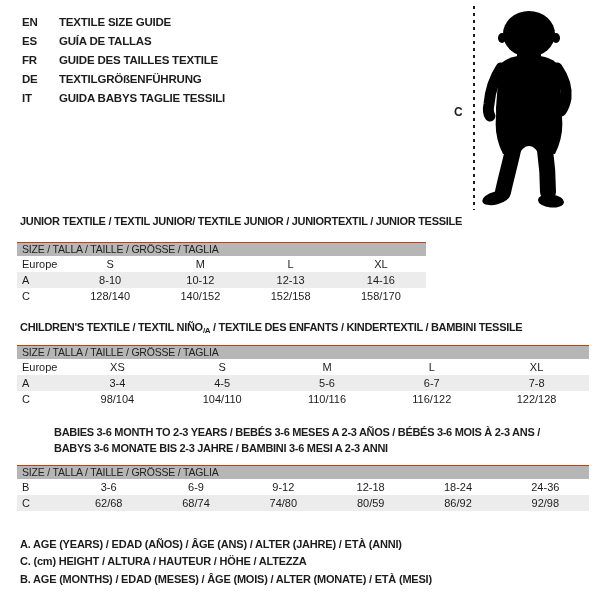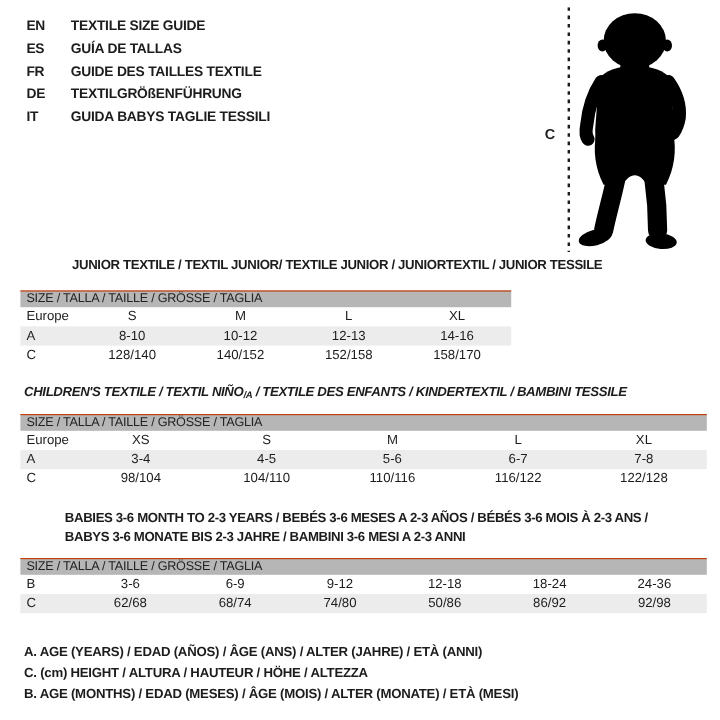--- a/index.html
+++ b/index.html
@@ -88,21 +88,21 @@
       <path d="M34,142 C31,156 27,170 24,184"></path>
       <path d="M66,142 C68,156 69,170 69,184"></path>
     </g>
     <g fill="#000">
       <ellipse cx="17" cy="190" rx="14" ry="6.5" transform="rotate(-14 17 190)"></ellipse>
       <ellipse cx="72" cy="193" rx="13" ry="6.5" transform="rotate(5 72 193)"></ellipse>
     </g>
   </svg>
 </div>
 
-<div class="sec-title" style="top:215px;margin-left:40px;">JUNIOR TEXTILE / TEXTIL JUNIOR/ TEXTILE JUNIOR / JUNIORTEXTIL / JUNIOR TESSILE</div>
+<div class="sec-title" style="top:215px;">JUNIOR TEXTILE / TEXTIL JUNIOR/ TEXTILE JUNIOR / JUNIORTEXTIL / JUNIOR TESSILE</div>
 <div class="size-table w-junior" style="top:242px;">
   <div class="size-bar">SIZE / TALLA / TAILLE / GRÖSSE / TAGLIA</div>
   <div class="t-row cols4">
     <span class="t-label">Europe</span>
     <span class="t-cell">S</span>
     <span class="t-cell">M</span>
     <span class="t-cell">L</span>
     <span class="t-cell">XL</span>
   </div>
   <div class="t-row cols4 shaded">
@@ -114,21 +114,21 @@
   </div>
   <div class="t-row cols4">
     <span class="t-label">C</span>
     <span class="t-cell">128/140</span>
     <span class="t-cell">140/152</span>
     <span class="t-cell">152/158</span>
     <span class="t-cell">158/170</span>
   </div>
 </div>
 
-<div class="sec-title" style="top:321px;font-style:italic;"><span>CHILDREN'S TEXTILE / TEXTIL NIÑO</span><span class="sub">/A</span><span> / TEXTILE DES ENFANTS / KINDERTEXTIL / BAMBINI TESSILE</span></div>
+<div class="sec-title" style="top:321px;"><span>CHILDREN'S TEXTILE / TEXTIL NIÑO</span><span class="sub">/A</span><span> / TEXTILE DES ENFANTS / KINDERTEXTIL / BAMBINI TESSILE</span></div>
 <div class="size-table w-full" style="top:345px;">
   <div class="size-bar">SIZE / TALLA / TAILLE / GRÖSSE / TAGLIA</div>
   <div class="t-row cols5">
     <span class="t-label">Europe</span>
     <span class="t-cell">XS</span>
     <span class="t-cell">S</span>
     <span class="t-cell">M</span>
     <span class="t-cell">L</span>
     <span class="t-cell">XL</span>
   </div>
@@ -163,21 +163,21 @@
     <span class="t-cell">9-12</span>
     <span class="t-cell">12-18</span>
     <span class="t-cell">18-24</span>
     <span class="t-cell">24-36</span>
   </div>
   <div class="t-row cols6 shaded">
     <span class="t-label">C</span>
     <span class="t-cell">62/68</span>
     <span class="t-cell">68/74</span>
     <span class="t-cell">74/80</span>
-    <span class="t-cell">50/86</span>
+    <span class="t-cell">80/59</span>
     <span class="t-cell">86/92</span>
     <span class="t-cell">92/98</span>
   </div>
 </div>
 
 <div class="footnotes">
   <div>A. AGE (YEARS) / EDAD (AÑOS) / ÂGE (ANS) / ALTER (JAHRE) / ETÀ (ANNI)</div>
   <div>C. (cm) HEIGHT / ALTURA / HAUTEUR / HÖHE / ALTEZZA</div>
   <div>B. AGE (MONTHS) / EDAD (MESES) / ÂGE (MOIS) / ALTER (MONATE) / ETÀ (MESI)</div>
 </div>

